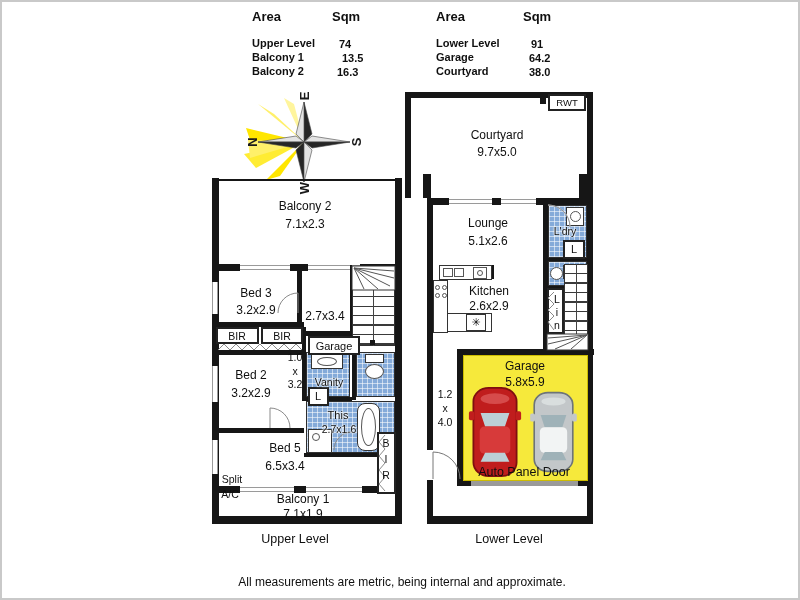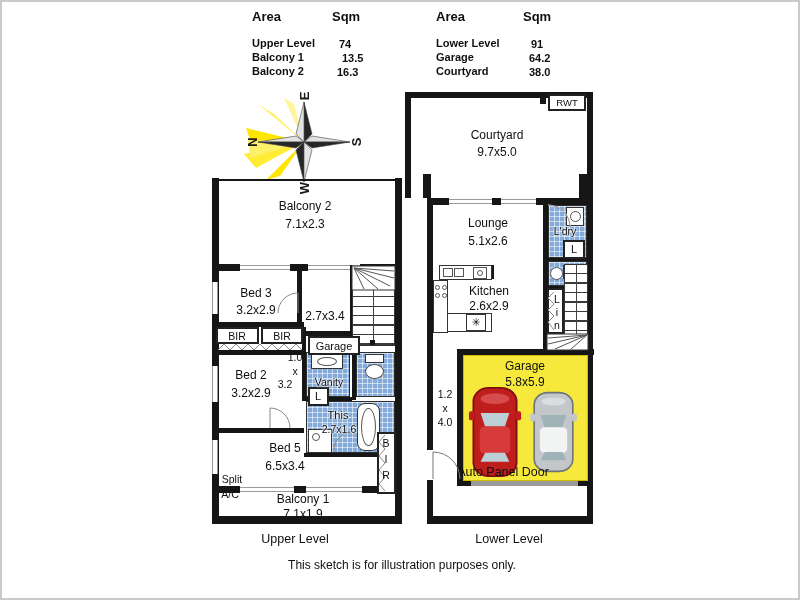--- a/index.html
+++ b/index.html
@@ -156,21 +156,21 @@
   <span class="t f12" style="left:303px;top:204px">Balcony 2</span>
   <span class="t f12" style="left:303px;top:222px">7.1x2.3</span>
   <span class="t f12" style="left:254px;top:291px">Bed 3</span>
   <span class="t f12" style="left:254px;top:308px">3.2x2.9</span>
   <span class="t f12" style="left:323px;top:314px">2.7x3.4</span>
   <span class="t f10" style="left:235px;top:334px">BIR</span>
   <span class="t f10" style="left:280px;top:334px">BIR</span>
   <span class="t f11" style="left:332px;top:344px">Garage</span>
   <span class="t f10" style="left:293px;top:355px">1.0</span>
   <span class="t f10" style="left:293px;top:369px">x</span>
-  <span class="t f10" style="left:283px;top:382px">3.2</span>
+  <span class="t f10" style="left:293px;top:382px">3.2</span>
   <span class="t f10 halo" style="left:327px;top:380px">Vanity</span>
   <span class="t f11" style="left:316px;top:394px">L</span>
   <span class="t f11 halo" style="left:336px;top:413px">This</span>
   <span class="t f10 halo" style="left:337px;top:427px">2.7x1.6</span>
   <span class="t f10" style="left:384px;top:441px">B</span>
   <span class="t f10" style="left:384px;top:457px">I</span>
   <span class="t f10" style="left:384px;top:473px">R</span>
   <span class="t f12" style="left:249px;top:373px">Bed 2</span>
   <span class="t f12" style="left:249px;top:391px">3.2x2.9</span>
   <span class="t f12" style="left:283px;top:446px">Bed 5</span>
@@ -269,32 +269,32 @@
     <rect x="6" y="2" width="48" height="98" rx="17" ry="15" fill="#c3c7c9" stroke="#6d7478" stroke-width="2"></rect>
     <rect x="1" y="28" width="6" height="10" rx="2" fill="#c3c7c9"></rect>
       <rect x="53" y="28" width="6" height="10" rx="2" fill="#c3c7c9"></rect>
     <path d="M14,30 h32 l-5,15 h-22 z" fill="#9fb2b8"></path>
     <rect x="13" y="45" width="34" height="32" rx="6" fill="#f2f4f4"></rect>
     <path d="M14,86 h32 l-5,-10 h-22 z" fill="#9fb2b8"></path>
     <ellipse cx="30" cy="13" rx="15" ry="5" fill="#dfe3e4" opacity="0.8"></ellipse>
   </svg>
   <span class="t f12" style="left:523px;top:364px">Garage</span>
   <span class="t f12" style="left:523px;top:380px">5.8x5.9</span>
-  <span class="t f125" style="left:501px;top:470px">Auto Panel Door</span>
+  <span class="t f125" style="left:522px;top:470px">Auto Panel Door</span>
 
   <svg class="abs" style="left:431px;top:450px" width="27" height="27" viewBox="0 0 27 27">
     <path d="M0,0 A27,27 0 0 1 27,27" fill="none" stroke="#777"></path>
       <line x1="0" y1="0" x2="0" y2="27" stroke="#777"></line>
   </svg>
 
   <span class="t f12" style="left:495px;top:133px">Courtyard</span>
   <span class="t f12" style="left:495px;top:150px">9.7x5.0</span>
   <span class="t f12" style="left:486px;top:221px">Lounge</span>
   <span class="t f12" style="left:486px;top:239px">5.1x2.6</span>
   <span class="t f12" style="left:487px;top:289px">Kitchen</span>
   <span class="t f12" style="left:487px;top:304px">2.6x2.9</span>
   <span class="t f10" style="left:443px;top:392px">1.2</span>
   <span class="t f10" style="left:443px;top:406px">x</span>
   <span class="t f10" style="left:443px;top:420px">4.0</span>
   <span class="t f125" style="left:507px;top:537px">Lower Level</span>
 
-  <span class="t f12" style="left:400px;top:563px">This sketch is for illustration purposes only.</span>
+  <span class="t f12" style="left:400px;top:580px">All measurements are metric, being internal and approximate.</span>
 </div>
 
 </body></html>

